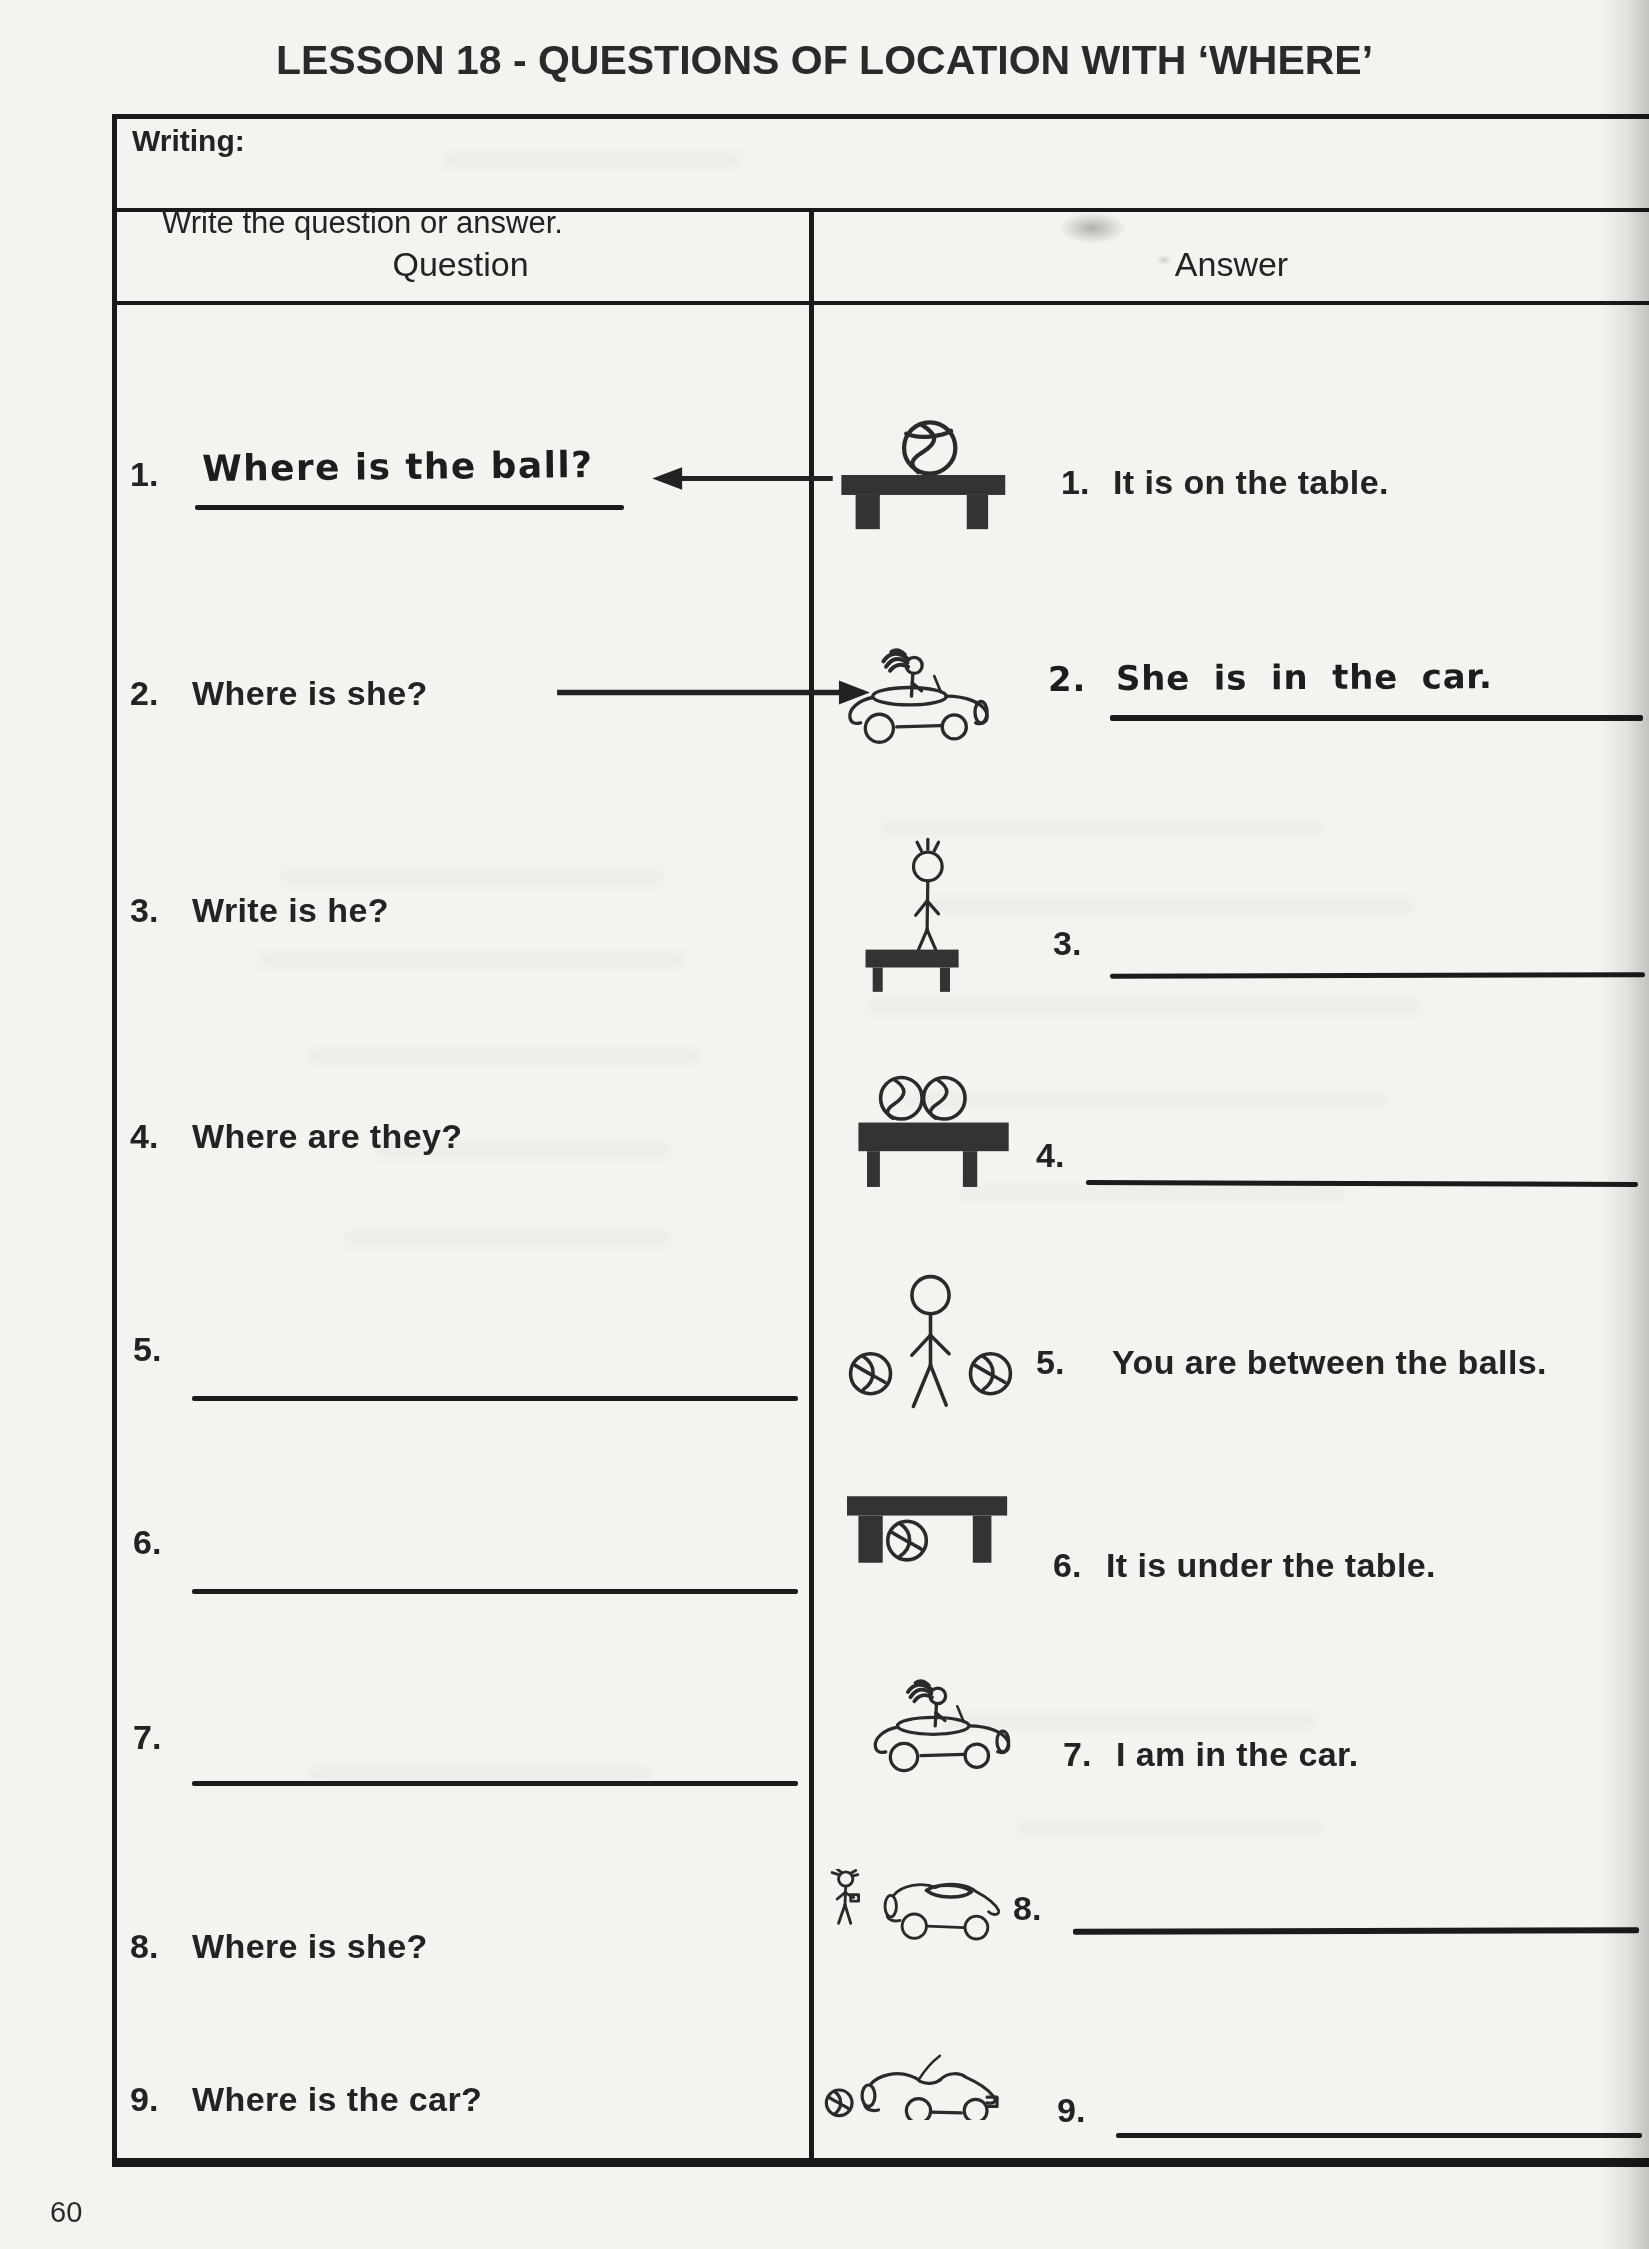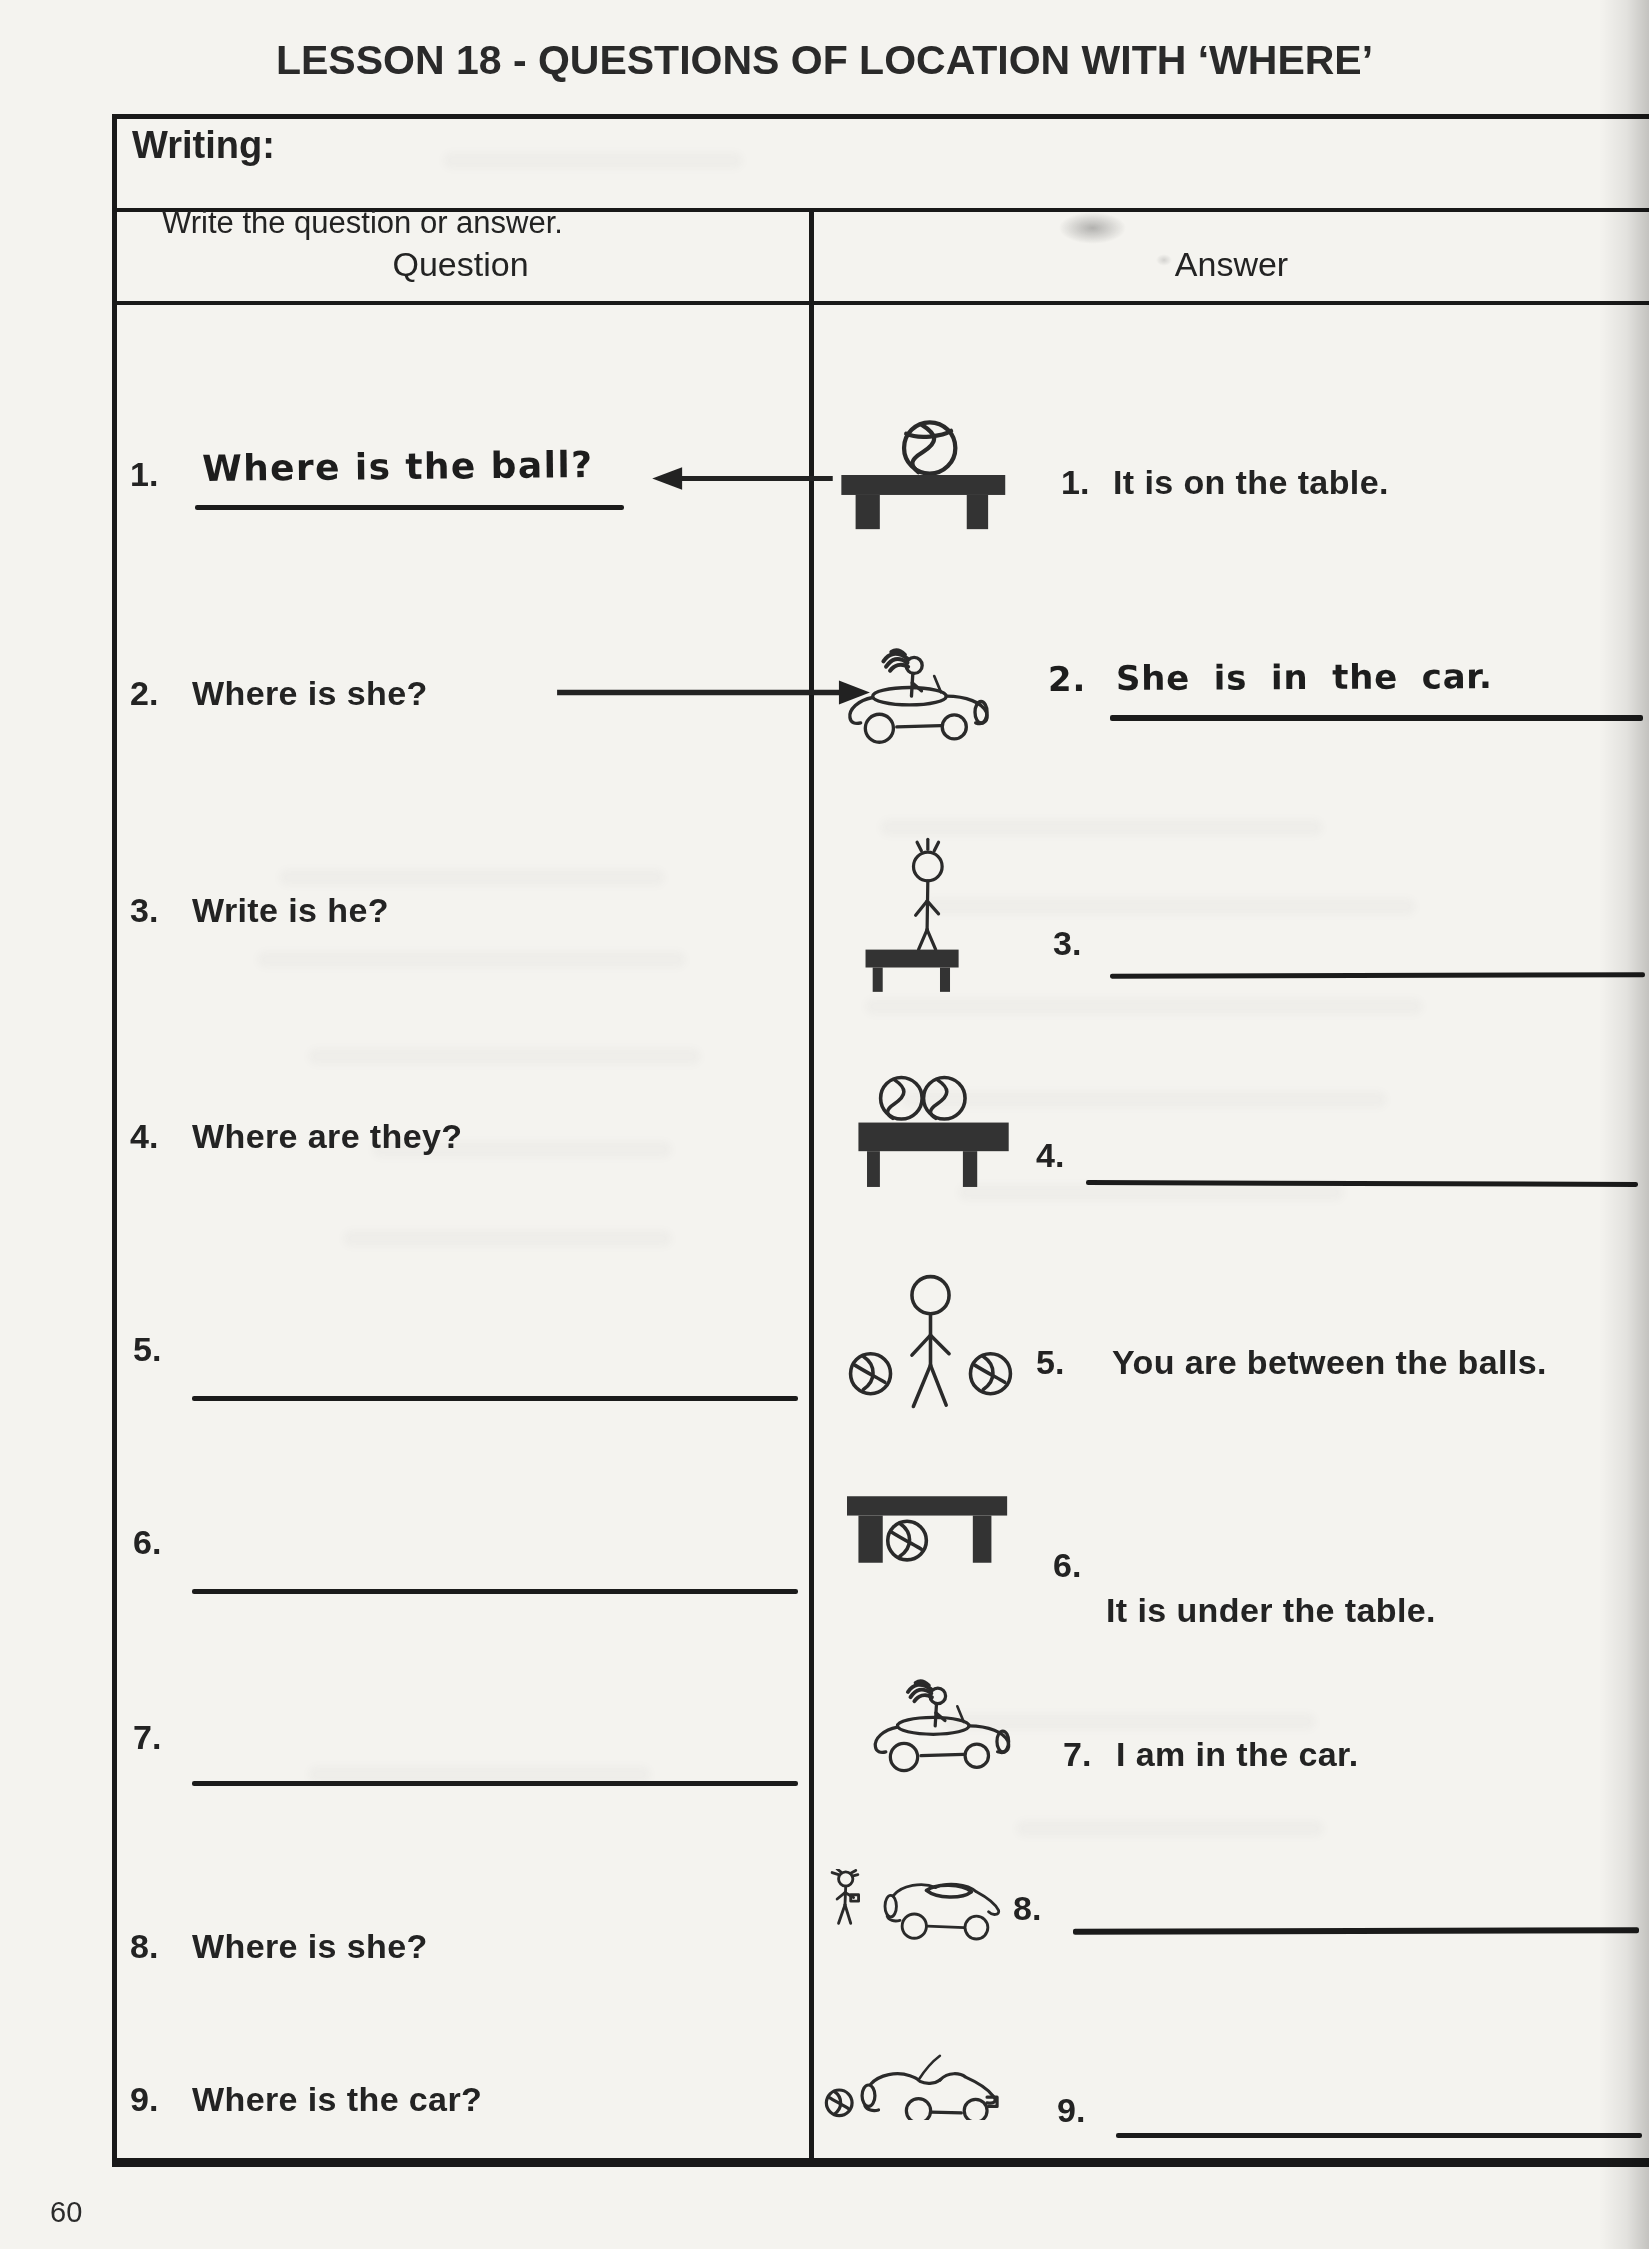--- a/index.html
+++ b/index.html
@@ -14,21 +14,21 @@
   .abs{position:absolute;}
   
   .hline{position:absolute;background:#191919;}
   .vline{position:absolute;background:#191919;}
   
   .title{
     width:100%;text-align:center;
     font-size:41px;font-weight:bold;letter-spacing:0px;
     color:#2a2a2a;
   }
-  .w-head{font-size:38px;font-weight:bold;}
+  .w-head{font-size:30px;font-weight:bold;}
   .w-instr{font-size:31px;margin-top:38px;}
   .col-head{font-size:34px;text-align:center;}
   .pr{font-size:34px;font-weight:bold;letter-spacing:0.4px;white-space:nowrap;}
   .num{font-size:34px;font-weight:bold;}
   .hw{
     font-family:"DejaVu Sans", sans-serif;
     font-weight:bold;white-space:nowrap;
     color:#1d1d1d;
   }
   .hw-q{font-size:36px;letter-spacing:1.4px;transform:rotate(-0.6deg);}
@@ -209,21 +209,21 @@
     <rect x="0" y="0" width="224" height="27" fill="#333"></rect>
     <rect x="16" y="27" width="34" height="66" fill="#333"></rect>
     <rect x="176" y="27" width="26" height="66" fill="#333"></rect>
     <g class="ink" stroke-width="5">
       <circle cx="84" cy="62" r="27"></circle>
       <path d="M74,38 C 92,50 92,72 74,84"></path>
       <path d="M62,50 C 78,60 94,68 104,74"></path>
     </g>
   </svg>
   <div class="abs num" style="left:1053px;top:1546px;">6.</div>
-  <div class="abs pr" style="left:1106px;top:1546px;margin-top:45px;">It is under the table.</div>
+  <div class="abs pr" style="left:1106px;top:1546px;">It is under the table.</div>
 
   <div class="abs num" style="left:133px;top:1718px;">7.</div>
   <div class="blank" style="left:192px;top:1781px;width:606px;height:5px;"></div>
   <svg class="abs" style="left:857px;top:1679px;" width="172" height="104" viewBox="0 0 260 160">
     <g class="ink" stroke-width="5">
       <path d="M112,16 C 96,4 84,8 76,20" stroke-width="6"></path>
       <path d="M112,22 C 98,12 88,16 80,28" stroke-width="6"></path>
       <path d="M113,28 C 102,22 92,26 86,34" stroke-width="6"></path>
       <path d="M108,10 C 100,2 94,2 88,6" stroke-width="6"></path>
       <circle cx="122" cy="26" r="12"></circle>

